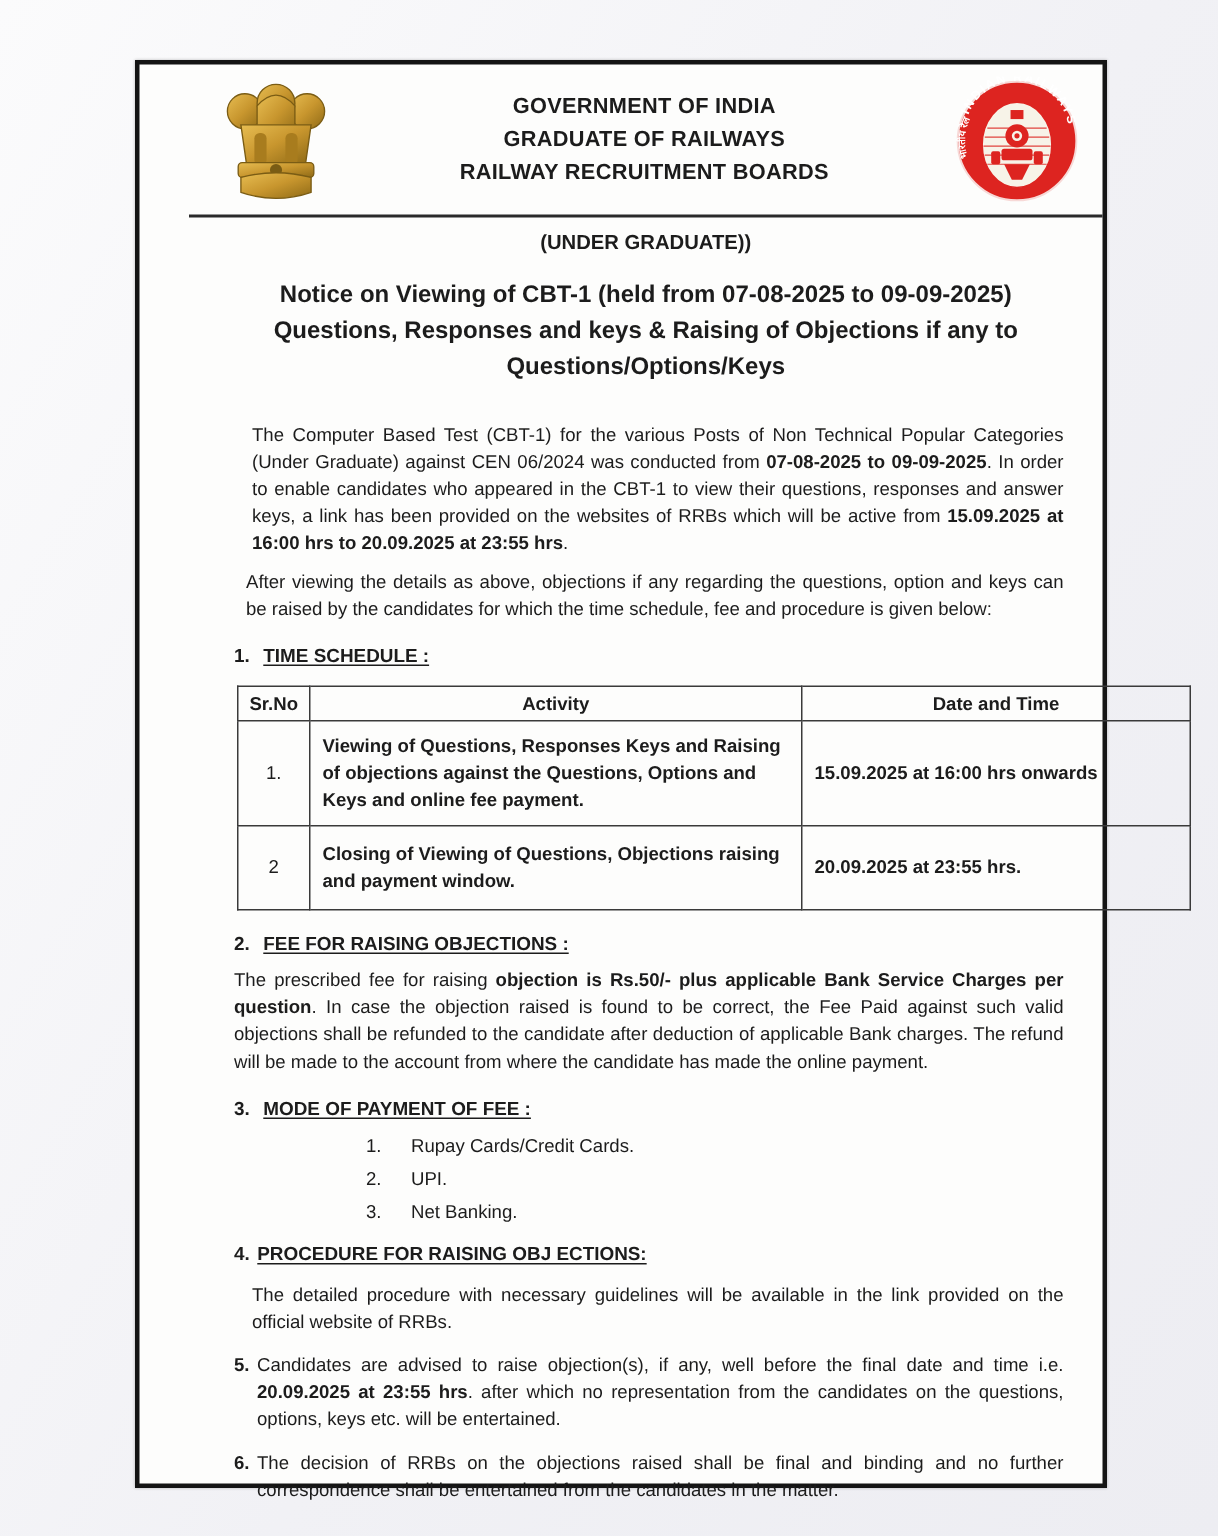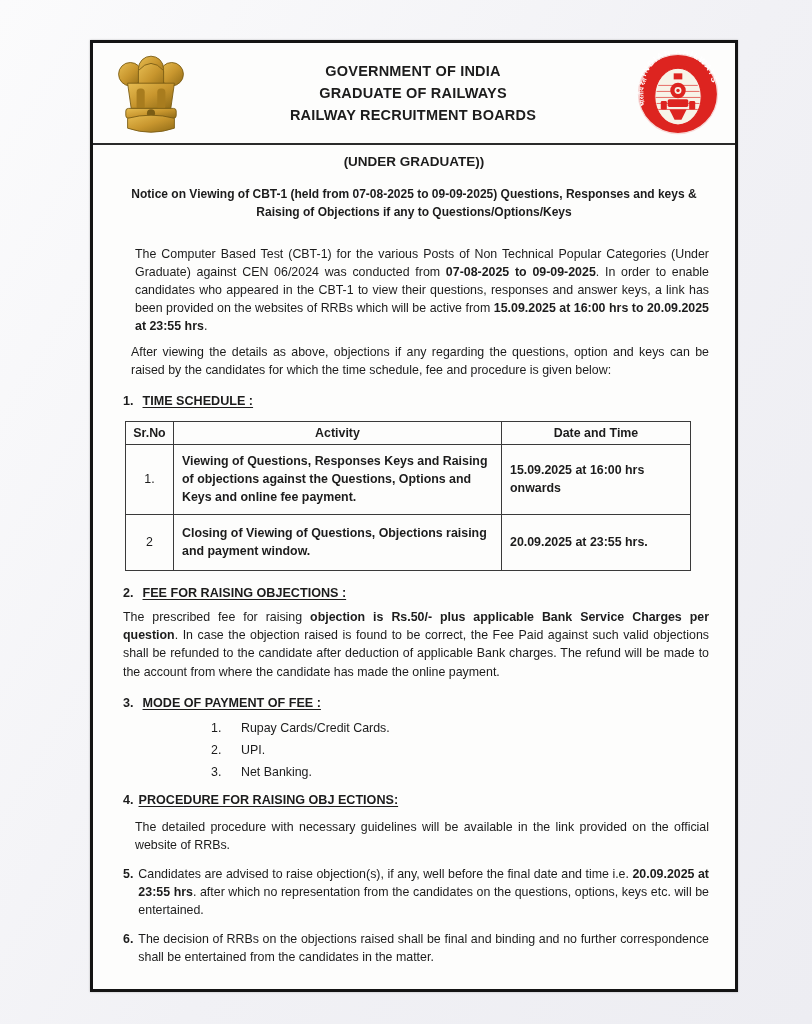--- a/index.html
+++ b/index.html
@@ -9,52 +9,53 @@
     background:linear-gradient(120deg,#fbfbfc 0%,#f1f1f5 55%,#ededf2 100%);
     color:#1c1c1c;
     position:relative;
     overflow:hidden;
   }
   .page {
     position:absolute; left:90px; top:40px; width:648px; height:952px;
     background:#fdfdfc;
     border:3px solid #141414;
     box-shadow:0 0 2px rgba(0,0,0,.25);
+    padding-left:33px;
   }
   
   .hdr {
     display:flex; align-items:center;
     height:102px; padding:6px 14px 4px 16px;
     border-bottom:2px solid #2a2a2a;
   }
   .hdr .emblem-wrap { width:84px; display:flex; justify-content:center; }
   .hdr .titles {
     flex:1; text-align:center; font-weight:700;
     font-size:14.5px; line-height:1.5; letter-spacing:.2px;
   }
   .hdr .logo-wrap { width:88px; display:flex; justify-content:flex-end; }
   
   .cen-block { text-align:center; margin-top:7px; font-weight:700; }
   .cen-block .cen { font-size:14.5px; margin-bottom:2px; }
   .cen-block .sub { font-size:13.5px; line-height:1.45; }
   .notice-head {
-    text-align:center; font-weight:700; font-size:12px;
+    text-align:center; font-weight:700; font-size:16px;
     line-height:1.5; margin:13px 34px 0 34px;
   }
   
   .content { padding:12px 26px 0 30px; font-size:12.4px; line-height:1.46; }
   .para { text-align:justify; margin:0 0 0 12px; }
   .para.p1 { margin-top:12px; }
   .para.p2 { margin-top:8px; margin-left:8px; }
   .sec-head { margin-top:13px; font-weight:700; font-size:12.6px; display:flex; }
   .sec-head .num { margin-right:9px; }
   .sec-head .txt { text-decoration:underline; text-underline-offset:2px; }
   
   table.sched {
-    border-collapse:collapse; margin:10px 0 0 2px; width:566px;
+    border-collapse:collapse; margin:10px 0 0 2px; width:636px;
     font-size:12.4px;
   }
   table.sched th, table.sched td { border:1.6px solid #3a3a3a; }
   table.sched th { font-weight:700; padding:2px 4px; text-align:center; }
   table.sched td { padding:4px 8px; vertical-align:middle; }
   td.sr { text-align:center; width:48px; }
   td.act { width:328px; text-align:left; padding-left:12px;font-weight:bold; }
   td.dt  { font-weight:700; padding-left:10px;margin-top:36px; }
   tr.r1 td { height:70px; }
   tr.r2 td { height:56px; }

